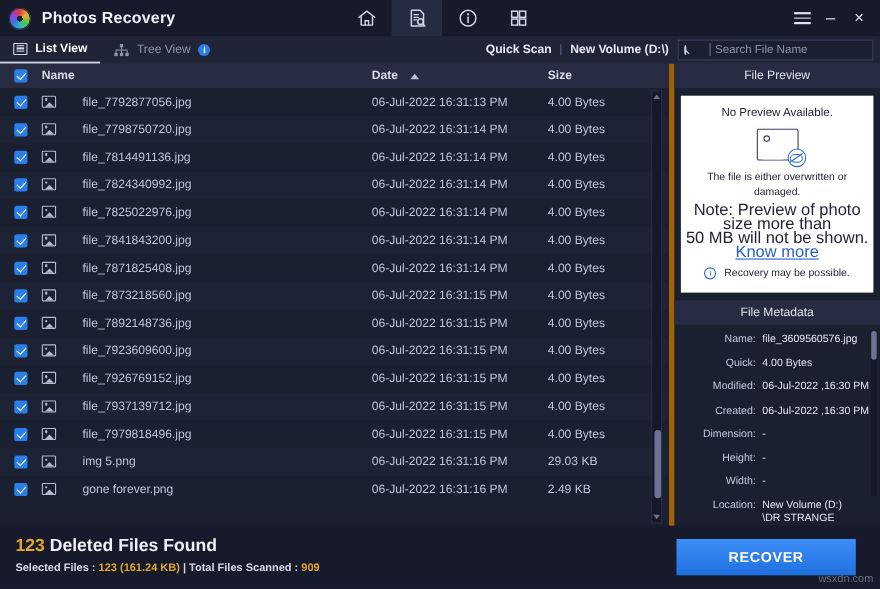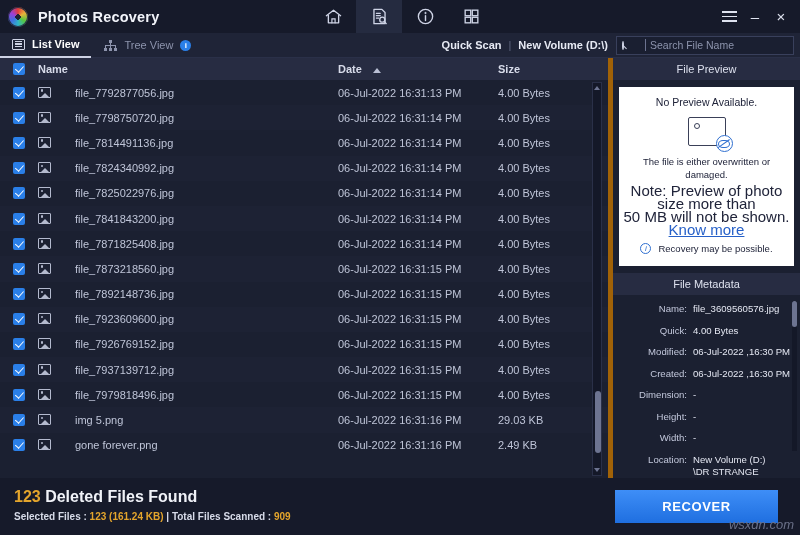--- a/index.html
+++ b/index.html
@@ -139,21 +139,21 @@
 
   
   .bottom { position: absolute; left: 0; top: 478px; width: 800px; height: 57px; background: #161a2a; }
   .foundline { position: absolute; left: 14px; top: 10px; font-size: 16px; font-weight: bold; color: #f0f2f8; }
   .foundnum { color: #e4a52c; }
   .selline { position: absolute; left: 14px; top: 33px; font-size: 10px; font-weight: bold; color: #d7dbe9; }
   .amber { color: #e4a52c; }
   .recover { position: absolute; right: 22px; top: 12px; width: 163px; height: 33px;
              background: linear-gradient(#3e8ef7, #1f6fe0); color: #fff; font-size: 13px; font-weight: bold;
              letter-spacing: .6px; display: flex; align-items: center; justify-content: center; border: none; }
-  .watermark { position: absolute; right: 6px; bottom: 3px; font-size: 13px; color: #6a7088; font-style: italic; }
+  .watermark { position: absolute; right: 6px; bottom: 3px; font-size: 10px; color: #6a7088; }
 </style>
 </head>
 <body>
 
 <div id="app">
 
   <div class="titlebar">
     <div class="logo"></div>
     <div class="apptitle">Photos Recovery</div>
 

